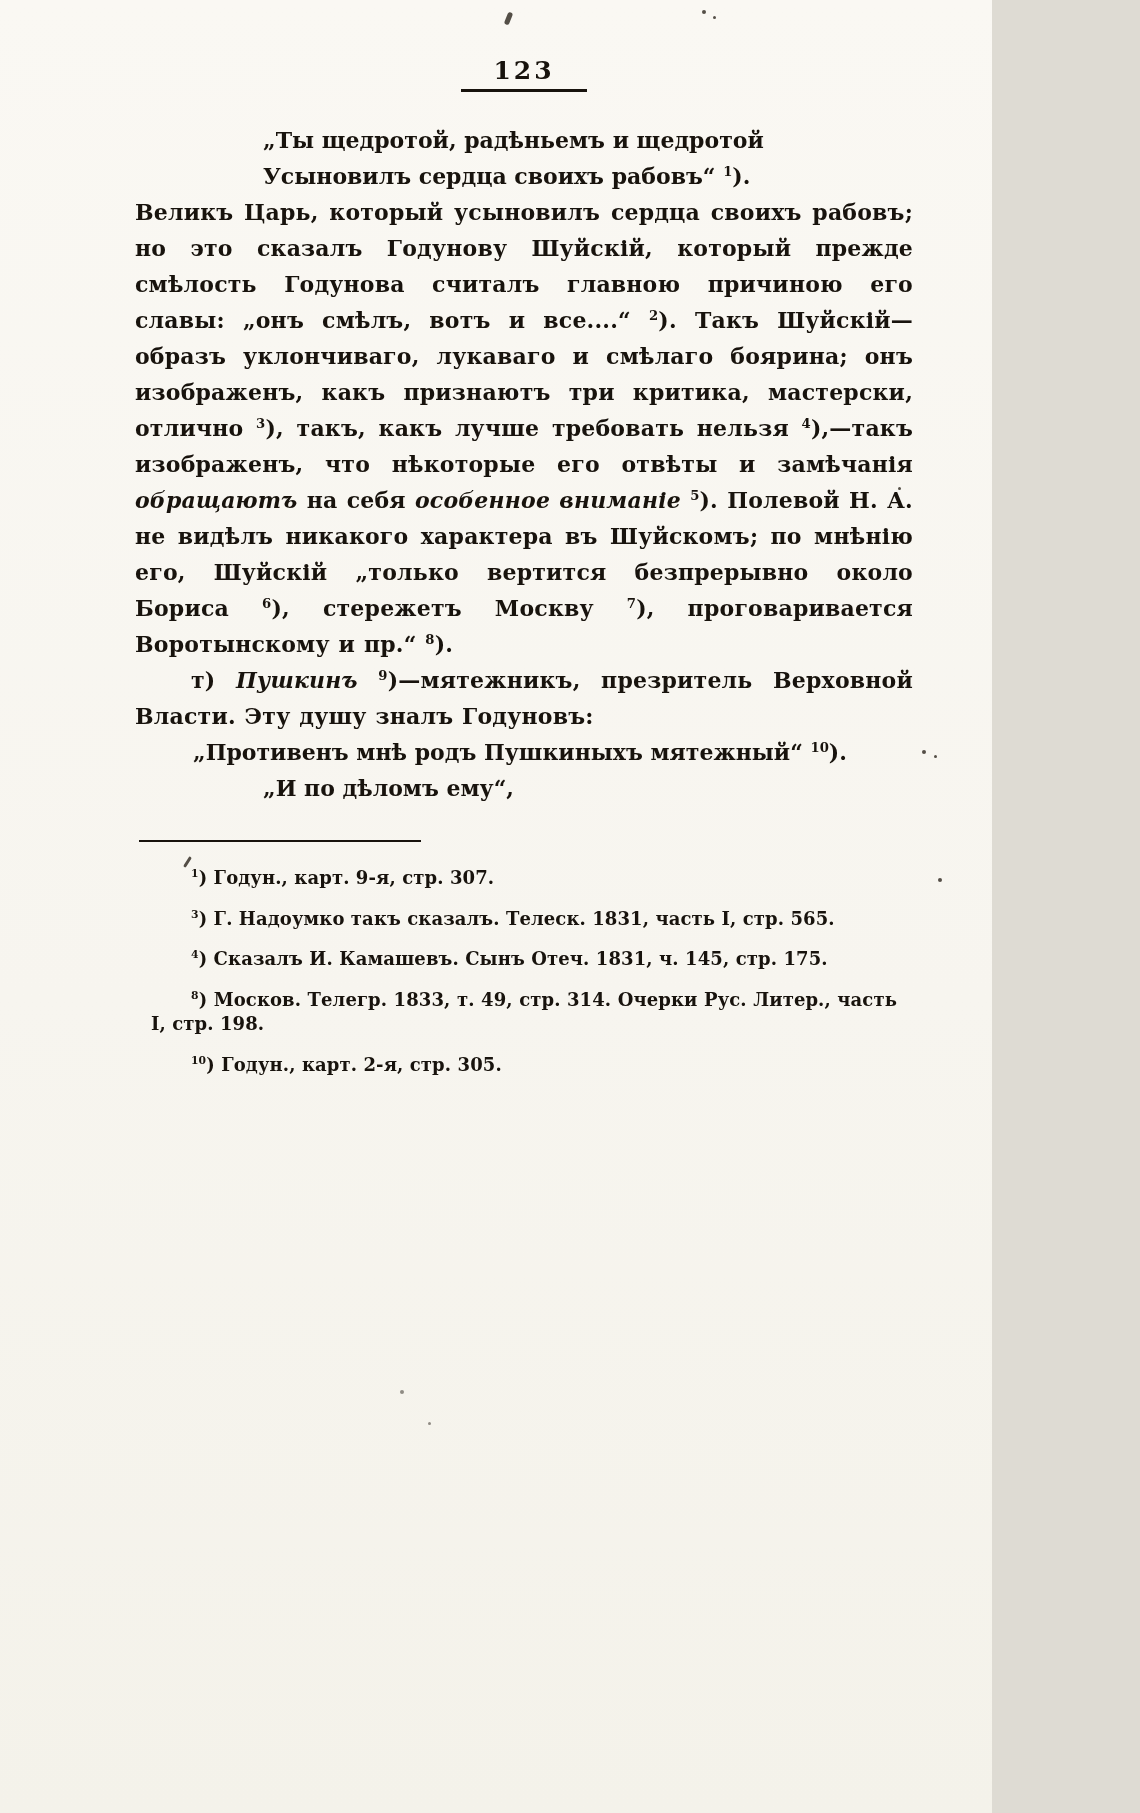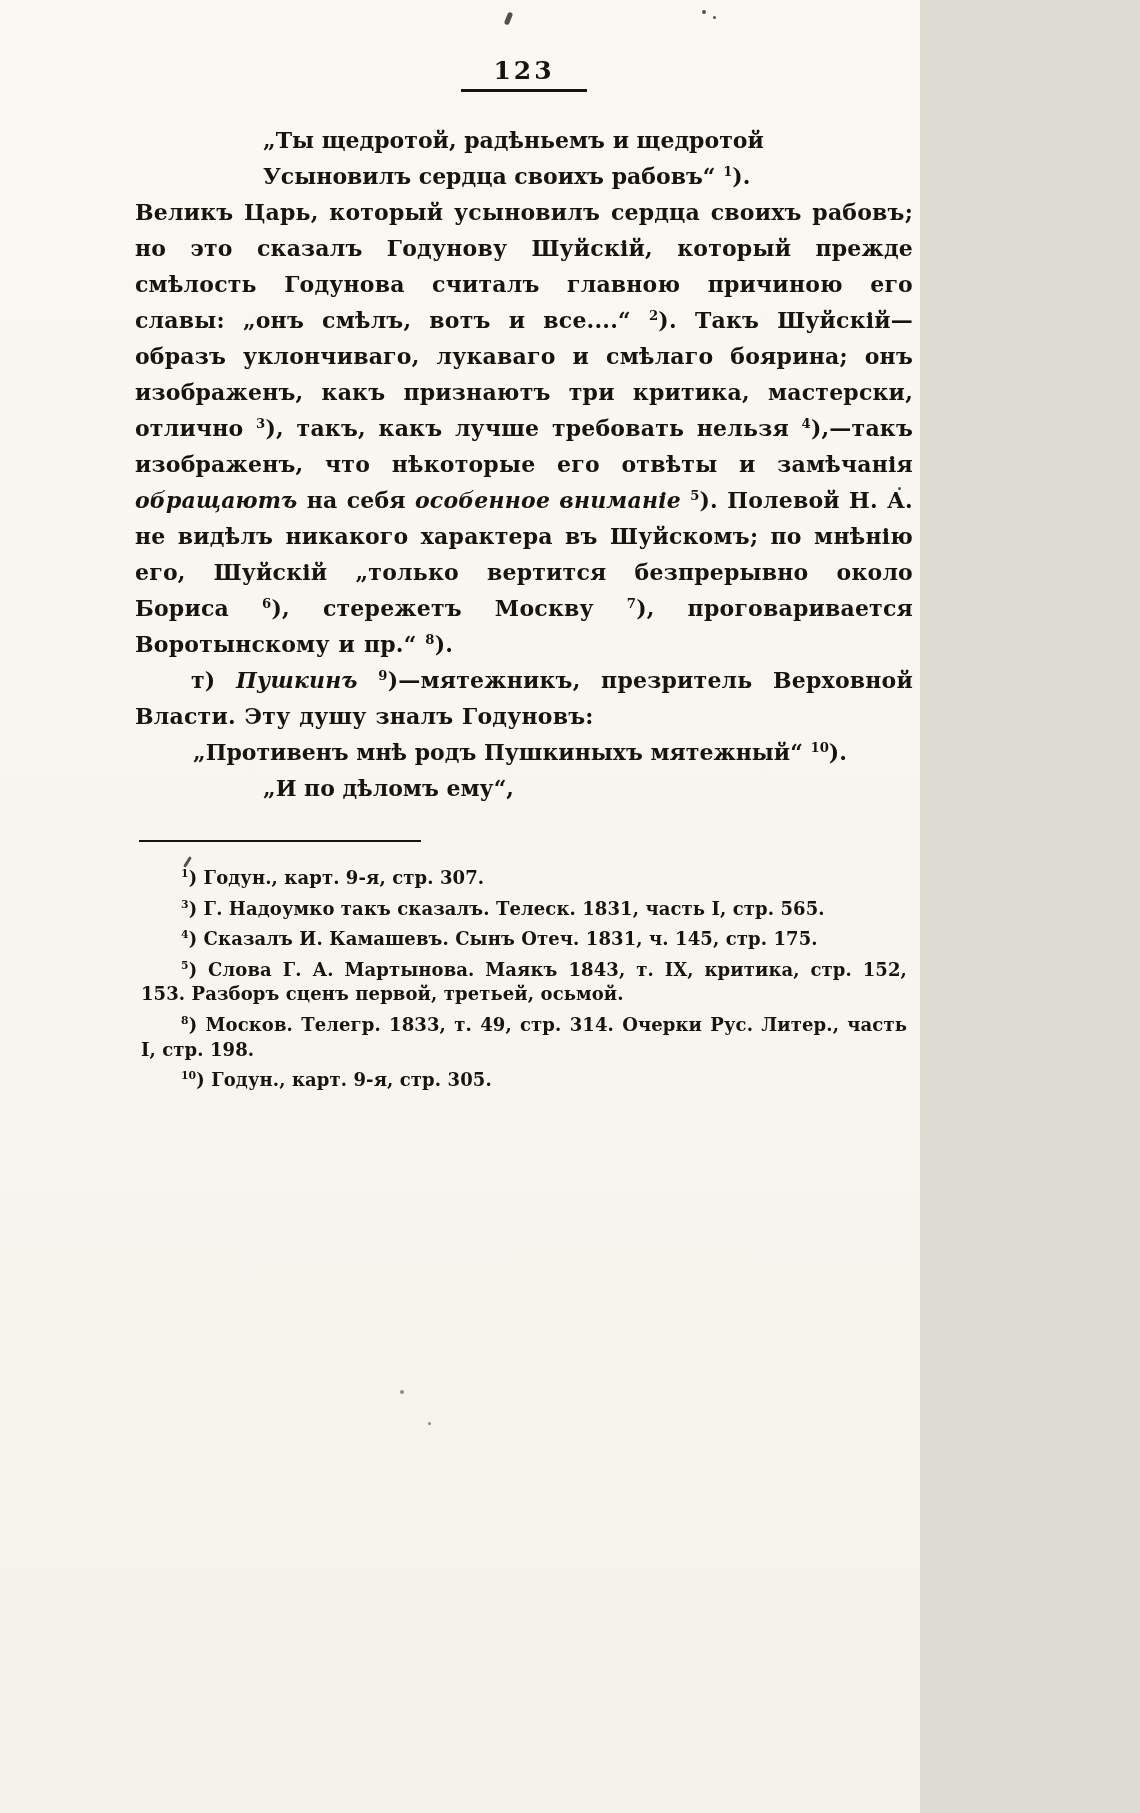--- a/index.html
+++ b/index.html
@@ -1,40 +1,40 @@
 <!DOCTYPE html>
 <html><head>
 <meta charset="utf-8">
 <style>
   html,body{margin:0;padding:0;}
   body{background:#dedbd3;}
   .page{
     position:relative;
-    width:920px;height:1813px;
+    width:992px;height:1813px;
     background:linear-gradient(180deg,#faf8f3 0%,#f7f5ef 55%,#f4f2ea 100%);
     font-family:"DejaVu Serif","Liberation Serif",serif;
     color:#18130d;
     overflow:hidden;
   }
   .content{position:absolute;left:135px;top:56px;width:778px;}
   .page-number-row{text-align:center;margin:0 0 30px 0;}
   .page-number{
     display:inline-block;font-size:25px;font-weight:700;letter-spacing:3px;
     padding:0 32px 4px 32px;border-bottom:3px solid #18130d;
   }
   .epigraph{margin:0 0 0 128px;font-size:22px;font-weight:700;line-height:36px;}
   .para{margin:0;font-size:22px;font-weight:700;line-height:36px;text-align:justify;letter-spacing:.2px;word-spacing:1px;}
   .indent{text-indent:56px;}
   .verse{margin:0 0 0 58px;font-size:22px;font-weight:700;line-height:36px;}
   .verse2{margin:0 0 0 128px;font-size:22px;font-weight:700;line-height:36px;}
   sup{font-size:60%;line-height:0;}
   .it{font-style:italic;}
   .fn-rule{width:282px;height:0;border-top:2px solid #18130d;margin:34px 0 24px 4px;}
   .footnotes{width:778px;}
-  .fn{margin:6px;font-size:18px;font-weight:700;line-height:24.6px;text-align:justify;text-indent:40px;letter-spacing:.1px;}
+  .fn{margin:16px;font-size:18px;font-weight:700;line-height:24.6px;text-align:justify;text-indent:40px;letter-spacing:.1px;}
   .scan-line{position:absolute;left:1101px;top:766px;width:4px;height:838px;background:#1d1812;border-radius:2px;}
   .speck{position:absolute;background:#2a241c;border-radius:50%;opacity:.8;}
 </style>
 </head>
 <body>
 
 <div class="page">
 
   <div class="content">
 
@@ -55,23 +55,22 @@
 
 
     <div class="verse2"><span>„И по дѣломъ ему“,</span></div>
 
     <div class="fn-rule"></div>
 
     <div class="footnotes">
       <p class="fn"><sup>1</sup><span>) Годун., карт. 9-я, стр. 307.</span></p>
       <p class="fn"><sup>3</sup><span>) Г. Надоумко такъ сказалъ. Телеск. 1831, часть I, стр. 565.</span></p>
       <p class="fn"><sup>4</sup><span>) Сказалъ И. Камашевъ. Сынъ Отеч. 1831, ч. 145, стр. 175.</span></p>
-      <p class="fn"><sup>5</sup><span>) Слова Г. А. Мартынова. Маякъ 1843, т. IX, критика, стр. 152, 153. Разборъ сценъ первой, третьей, осьмой.</span></p>
       <p class="fn"><sup>8</sup><span>) Москов. Телегр. 1833, т. 49, стр. 314. Очерки Рус. Литер., часть I, стр. 198.</span></p>
-      <p class="fn"><sup>10</sup><span>) Годун., карт. 9-я, стр. 305.</span></p>
+      <p class="fn"><sup>10</sup><span>) Годун., карт. 2-я, стр. 305.</span></p>
     </div>
 
   </div>
 
   <div class="scan-line"></div>
 
   <div class="speck" style="left:506px;top:12px;width:5px;height:13px;border-radius:3px;transform:rotate(22deg);"></div>
   <div class="speck" style="left:702px;top:10px;width:4px;height:4px;"></div>
   <div class="speck" style="left:713px;top:16px;width:3px;height:3px;"></div>
   <div class="speck" style="left:898px;top:487px;width:3px;height:3px;"></div>

